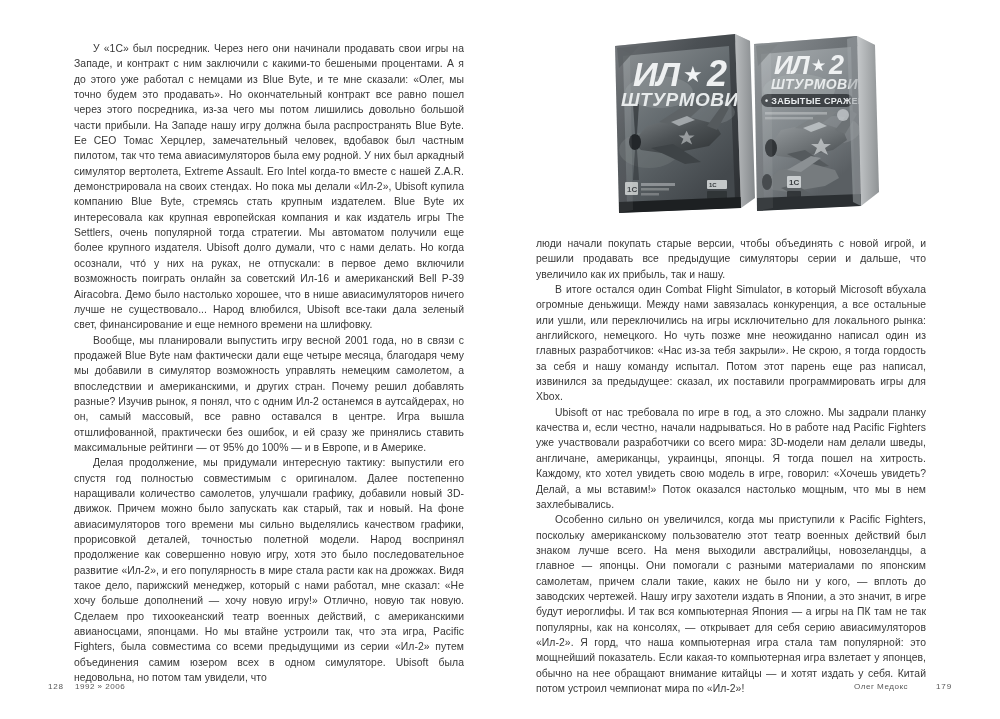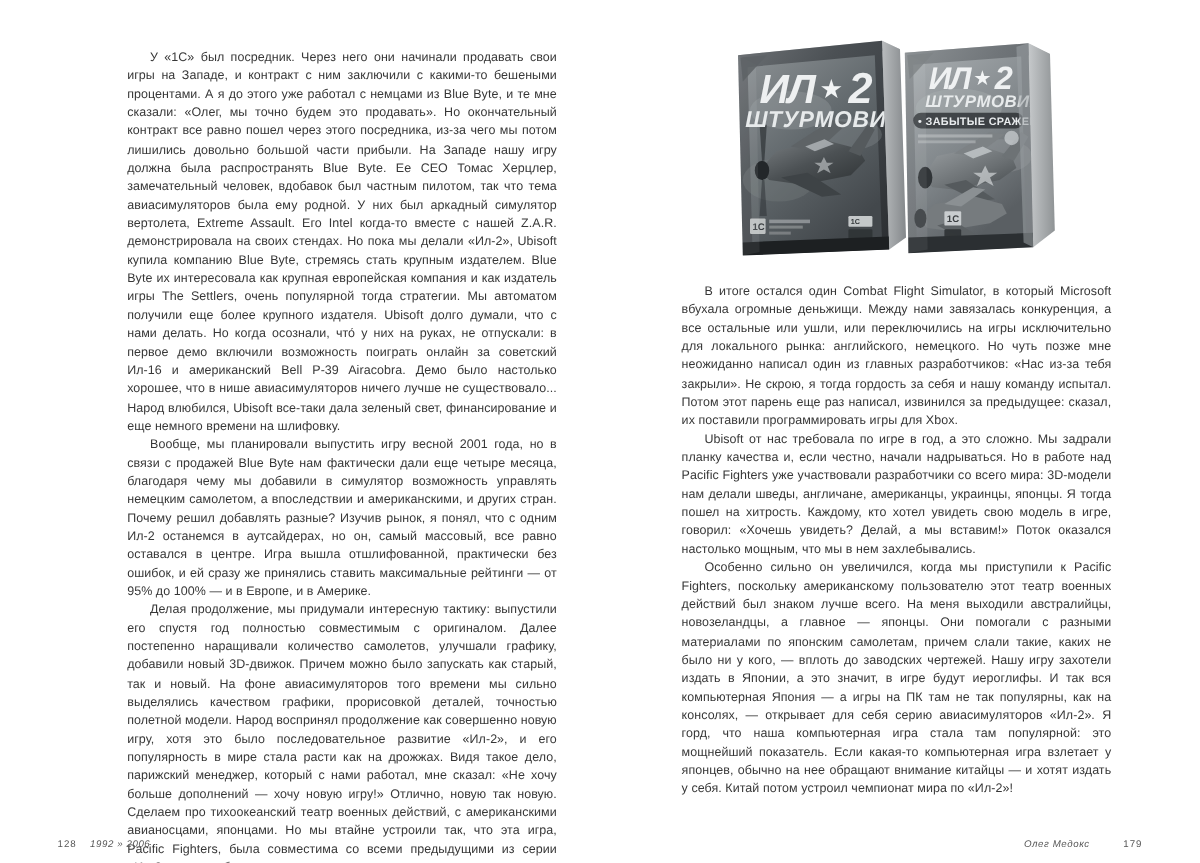--- a/index.html
+++ b/index.html
@@ -52,60 +52,58 @@
     width: 390px;
   }
   .col p {
     margin: 0;
   }
   .col p + p {
     margin-top: 0;
   }
   .col p.indent {
     text-indent: 19px;
-    margin-left: 32px;
   }
   .col p.last-line-left {
     text-align-last: left;
   }
 
   
   .photo-wrap {
     position: absolute;
     left: 89px;
     top: 30px;
     width: 345px;
     height: 193px;
   }
   .photo-wrap svg { display: block; }
 
   
   .footer {
     position: absolute;
-    bottom: 11px;
+    bottom: 28px;
     font-size: 8.1px;
     letter-spacing: 0.09em;
     color: #575757;
     display: flex;
     align-items: baseline;
     gap: 11px;
     white-space: nowrap;
   }
   .footer-left { left: 48px; }
   .footer-right { right: 48px; gap: 28px; }
   .folio {
     color: #575757;
     font-size: 8.1px;
     letter-spacing: 0.1em;
   }
   .runhead {
     color: #575757;
     font-size: 8.1px;
     letter-spacing: 0.06em;
-    font-style: italic;
   }
 </style>
 </head>
 <body>
 
 <div class="spread">
 
   <div class="page">
 
     <div class="col col-left">
@@ -283,20 +281,21 @@
           <polygon points="168,168 272,164 272,176 168,181" fill="#2b2f32"></polygon>
         </g>
         <polygon points="165,14 182,23 184,178 168,181" fill="#ffffff" opacity="0.07"></polygon>
         <polygon points="167,16 189,14 169,36" fill="#7e8386" opacity="0.8"></polygon>
 
         <polygon points="258,9 268,6 272,176 264,172" fill="#9da2a5" opacity="0.55"></polygon>
       </svg>
     </div>
 
     <div class="col col-right">
+      <p>люди начали покупать старые версии, чтобы объединять с новой игрой, и решили продавать все предыдущие симуляторы серии и дальше, что увеличило как их прибыль, так и нашу.</p>
       <p class="indent">В итоге остался один Combat Flight Simulator, в который Microsoft вбухала огромные деньжищи. Между нами завязалась конкуренция, а все остальные или ушли, или переключились на игры исключительно для локального рынка: английского, немецкого. Но чуть позже мне неожиданно написал один из главных разработчиков: «Нас из-за тебя закрыли». Не скрою, я тогда гордость за себя и нашу команду испытал. Потом этот парень еще раз написал, извинился за предыдущее: сказал, их поставили программировать игры для Xbox.</p>
       <p class="indent">Ubisoft от нас требовала по игре в год, а это сложно. Мы задрали планку качества и, если честно, начали надрываться. Но в работе над Pacific Fighters уже участвовали разработчики со всего мира: 3D-модели нам делали шведы, англичане, американцы, украинцы, японцы. Я тогда пошел на хитрость. Каждому, кто хотел увидеть свою модель в игре, говорил: «Хочешь увидеть? Делай, а мы вставим!» Поток оказался настолько мощным, что мы в нем захлебывались.</p>
       <p class="indent last-line-left">Особенно сильно он увеличился, когда мы приступили к Pacific Fighters, поскольку американскому пользователю этот театр военных действий был знаком лучше всего. На меня выходили австралийцы, новозеландцы, а главное — японцы. Они помогали с разными материалами по японским самолетам, причем слали такие, каких не было ни у кого, — вплоть до заводских чертежей. Нашу игру захотели издать в Японии, а это значит, в игре будут иероглифы. И так вся компьютерная Япония — а игры на ПК там не так популярны, как на консолях, — открывает для себя серию авиасимуляторов «Ил-2». Я горд, что наша компьютерная игра стала там популярной: это мощнейший показатель. Если какая-то компьютерная игра взлетает у японцев, обычно на нее обращают внимание китайцы — и хотят издать у себя. Китай потом устроил чемпионат мира по «Ил-2»!</p>
     </div>
 
     <div class="footer footer-right">
       <span class="runhead">Олег Медокс</span>
       <span class="folio">179</span>
     </div>
   </div>

